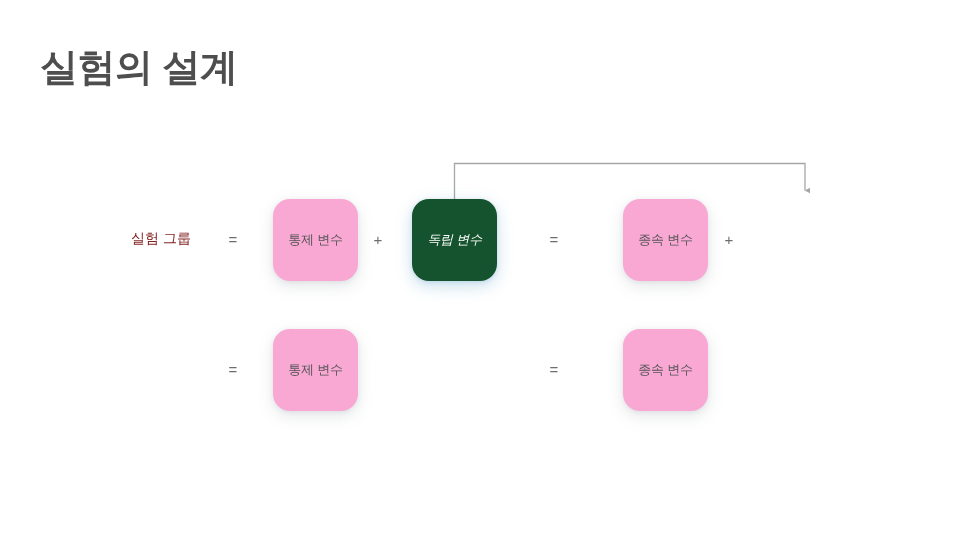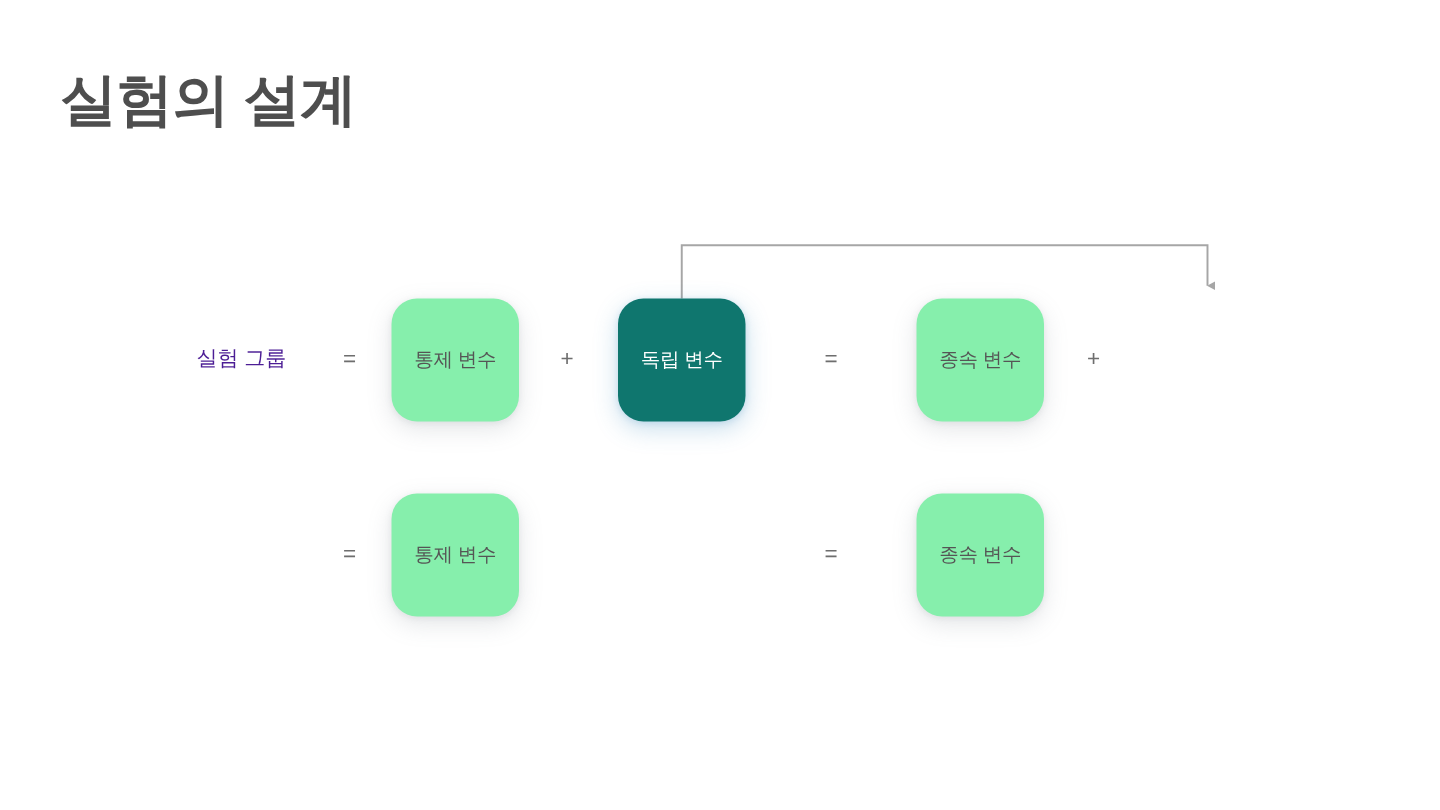--- a/index.html
+++ b/index.html
@@ -42,21 +42,21 @@
   #row-control    { top: 314px; }
 
   .row-label {
     position: absolute;
     top: 0;
     height: 110px;
     display: flex;
     align-items: center;
     justify-content: flex-start;
     font-size: 14px;
-    color: #4c1d95;
+    color: #7f1d1d;
     white-space: nowrap;
   }
   #label-experiment { left: 131px; }
   #label-control    { left: 131px; }
 
   .op {
     position: absolute;
     top: 0;
     height: 110px;
     display: flex;
@@ -74,30 +74,32 @@
     height: 82px;
     border-radius: 17px;
     display: flex;
     align-items: center;
     justify-content: center;
     font-size: 13px;
     letter-spacing: -0.2px;
     box-sizing: border-box;
   }
   .node.white {
-    background: #86efac;
+    background: #f9a8d4;
     color: #555555;
     box-shadow: 0 5px 16px rgba(120,130,140,0.20),
                 0 1px 4px rgba(120,130,140,0.13);
+    margin-left: 12px;
   }
   .node.blue {
-    background: #0f766e;
+    background: #14532d;
     color: #ffffff;
     box-shadow: 0 5px 16px rgba(60,140,190,0.28),
                 0 1px 4px rgba(60,140,190,0.18);
+    font-style: italic;
   }
 
   
   .node { top: 15px; }
 
   #node-control-var-1   { left: 261px; }
   #node-independent-var { left: 412px; }
   #node-dependent-var-1 { left: 611px; }
   #node-alpha           { left: 762px; }
   #node-control-var-2   { left: 261px; }

